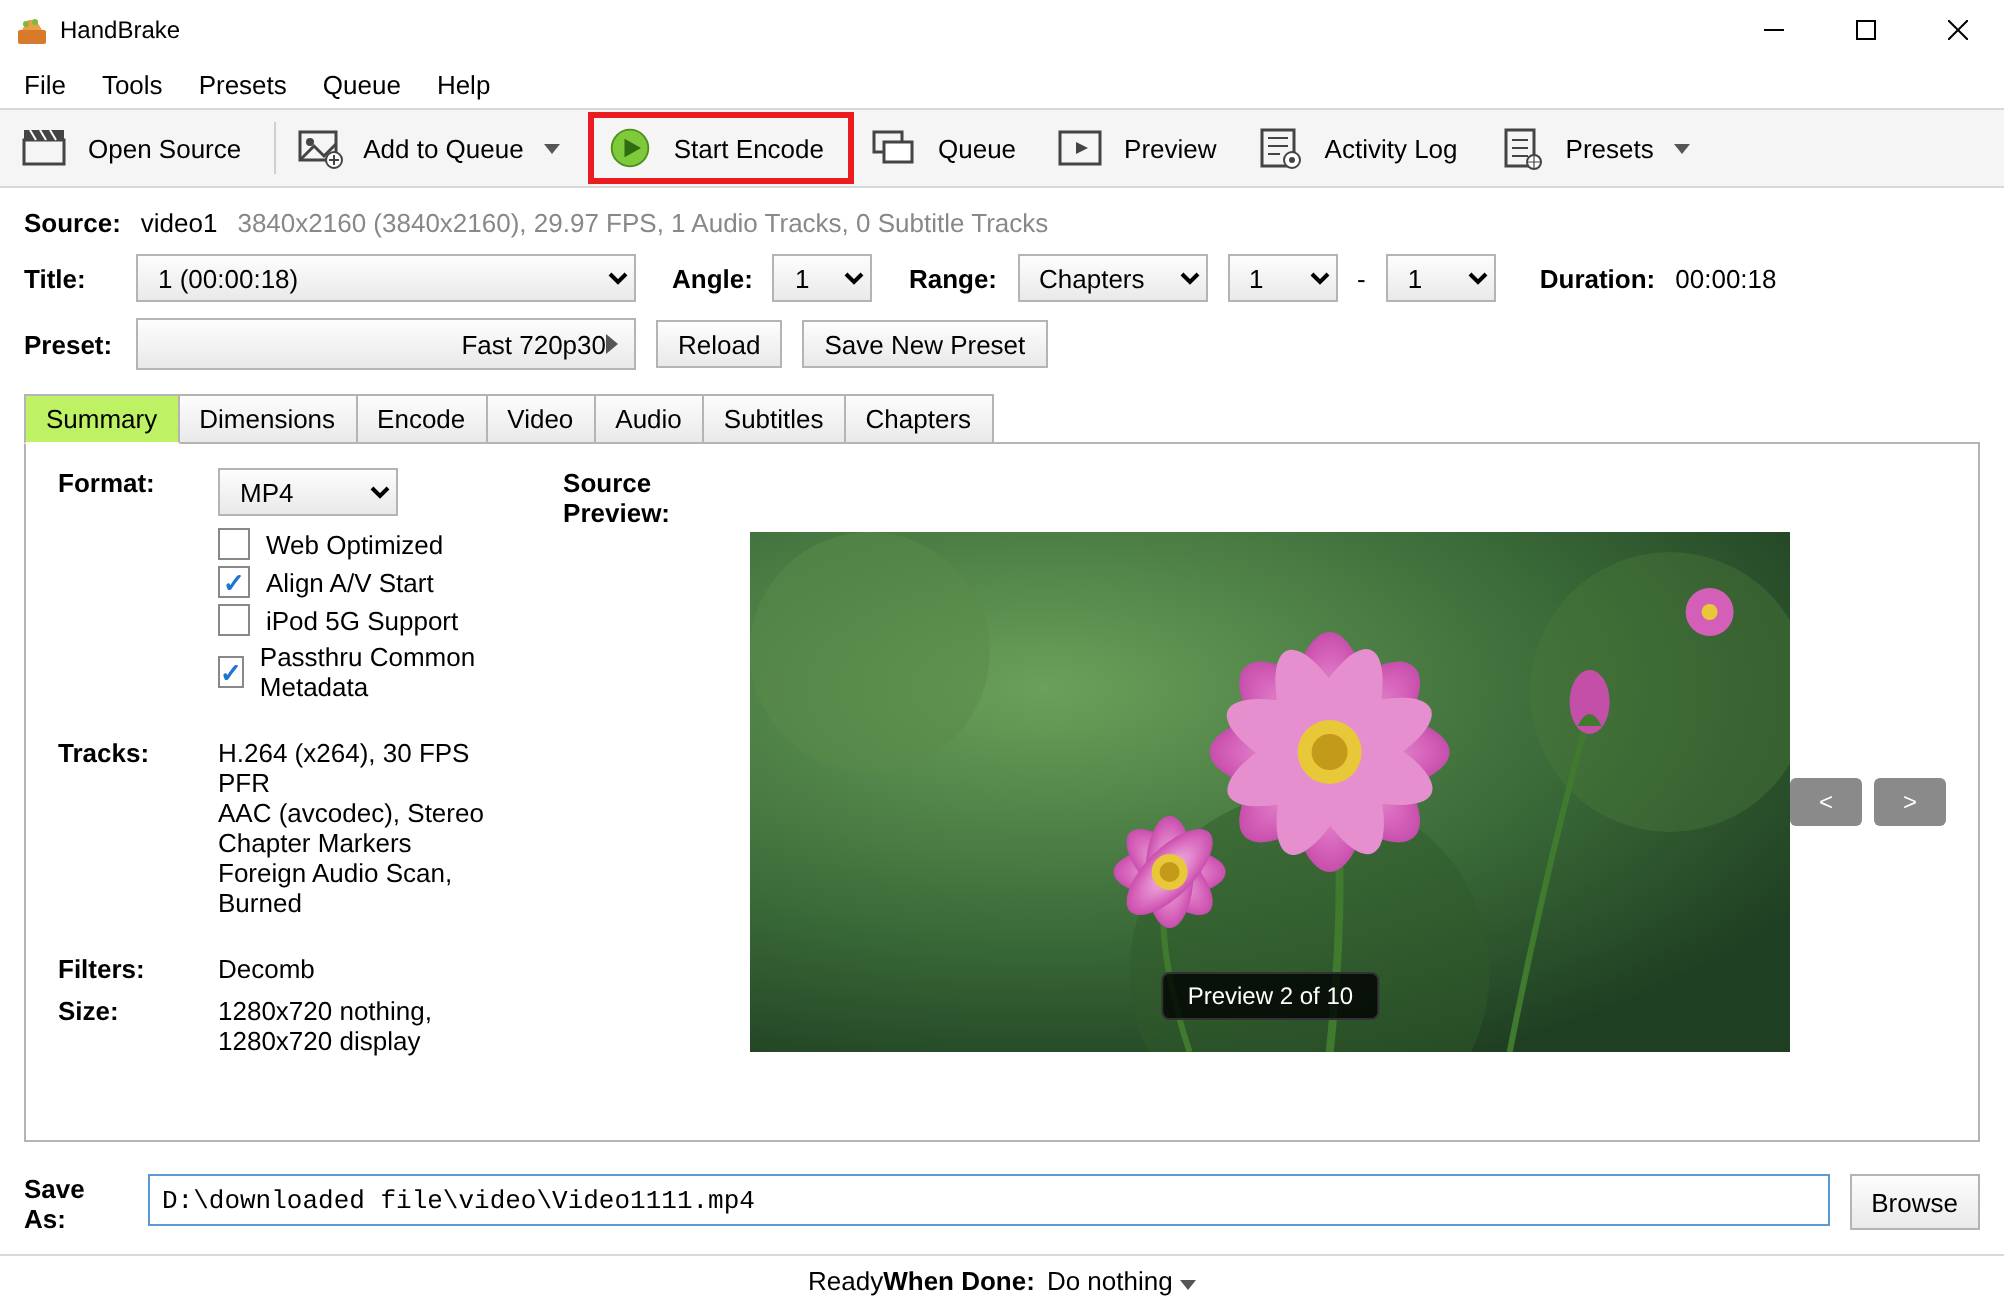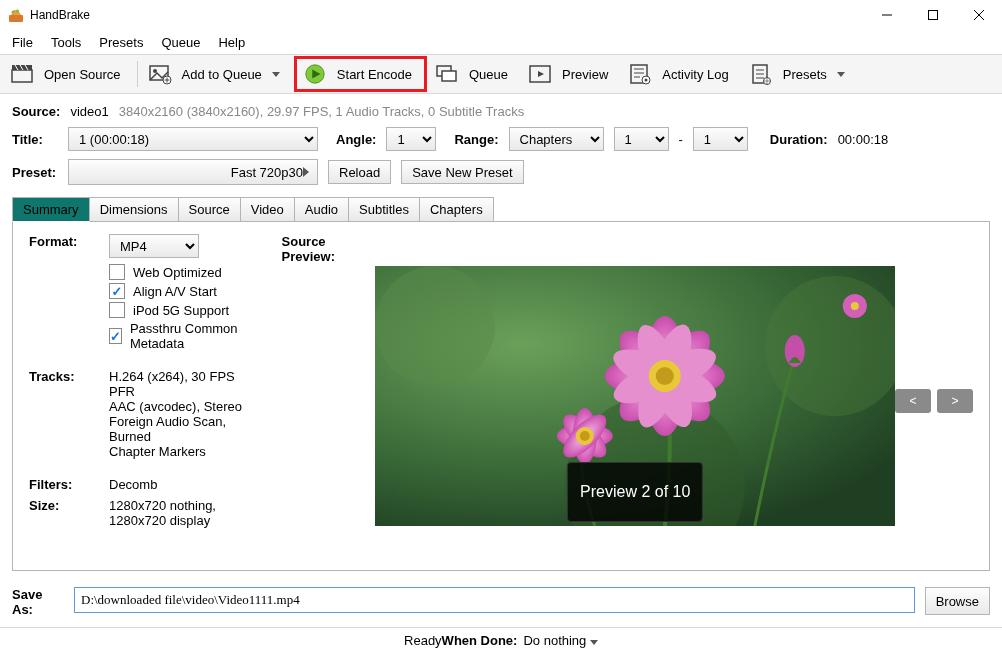--- a/index.html
+++ b/index.html
@@ -123,21 +123,21 @@
   .tab {
     border: 1px solid #b4b4b4;
     border-bottom: none;
     padding: 4px 10px;
     background: linear-gradient(#fdfdfd,#e9e9e9);
     font-size: 13px;
     margin-right: -1px;
     position: relative;
   }
   .tab.active {
-    background: #0f766e;
+    background: #bef264;
     z-index: 2;
     border-bottom: 1px solid #fff;
     margin-bottom: -1px;
   }
 
   .tab-panel {
     border: 1px solid #b4b4b4;
     margin: 0 12px;
     height: 350px;
     padding: 12px 16px;
@@ -162,40 +162,40 @@
   }
 
   .preview-label { font-weight:700; align-self:flex-start; margin-bottom:6px;}
   .preview-box {
     width: 560px; height: 260px;
     background: #2a4a2a;
     position: relative;
     overflow: hidden;
   }
   .preview-badge {
-    position: absolute; bottom: 4px; left: 50%; transform: translateX(-50%);
-    background: rgba(0,0,0,0.8); color:#fff; padding: 20px 12px; border-radius: 4px;
-    border:1px solid #333; font-size:16px;
+    position: absolute; bottom: 16px; left: 50%; transform: translateX(-50%);
+    background: rgba(0,0,0,0.8); color:#fff; padding: 4px 12px; border-radius: 4px;
+    border:1px solid #333; font-size:12px;
   }
   .preview-nav { margin-top:10px; display:flex; gap:6px;}
   .nav-btn {
     width:36px; height:24px; background:#8a8a8a; color:#fff;
     display:flex; align-items:center; justify-content:center; border-radius:3px;
     font-size:12px;
   }
 
   
   .save-row {
     display:flex; gap:10px;
     padding: 16px 12px 0 12px;
   }
   .save-row .lbl { font-weight:700; width:52px;}
   .save-row input {
     flex:1; height:26px; border:1px solid #5a9bd5; padding: 0 6px;
-    font-family:Liberation Serif, serif; font-size:13px;
+    font-family:Liberation Mono, monospace; font-size:13px;
   }
 
   
   .statusbar {
     position:absolute; left:0; right:0; bottom:0;
     height:26px; display:flex; align-items:center; justify-content:center;
     padding: 0 12px; font-size:13px;
     border-top:1px solid #d8d8d8;
     background:#fff;
   }
@@ -375,21 +375,21 @@
     <span>Fast 720p30</span>
     <span class="tri-right"></span>
   </div>
   <button class="btn">Reload</button>
   <button class="btn">Save New Preset</button>
 </div>
 
 <div class="tabstrip">
   <div class="tab active">Summary</div>
   <div class="tab">Dimensions</div>
-  <div class="tab">Source</div>
+  <div class="tab">Encode</div>
   <div class="tab">Video</div>
   <div class="tab">Audio</div>
   <div class="tab">Subtitles</div>
   <div class="tab">Chapters</div>
 </div>
 
 <div class="tab-panel">
 
   <div class="col-left">
     <div class="kv-row">
@@ -417,22 +417,22 @@
         <span class="cb checked"></span>
         <span>Passthru Common Metadata</span>
       </div>
     </div>
 
     <div class="kv-row" style="margin-top:18px">
       <span class="k">Tracks:</span>
       <span class="v">
         <div>H.264 (x264), 30 FPS PFR</div>
         <div>AAC (avcodec), Stereo</div>
+        <div>Chapter Markers</div>
         <div>Foreign Audio Scan, Burned</div>
-        <div>Chapter Markers</div>
       </span>
     </div>
 
     <div class="kv-row" style="margin-top:18px">
       <span class="k">Filters:</span>
       <span class="v">Decomb</span>
     </div>
 
     <div class="kv-row" style="margin-top:4px">
       <span class="k">Size:</span>

